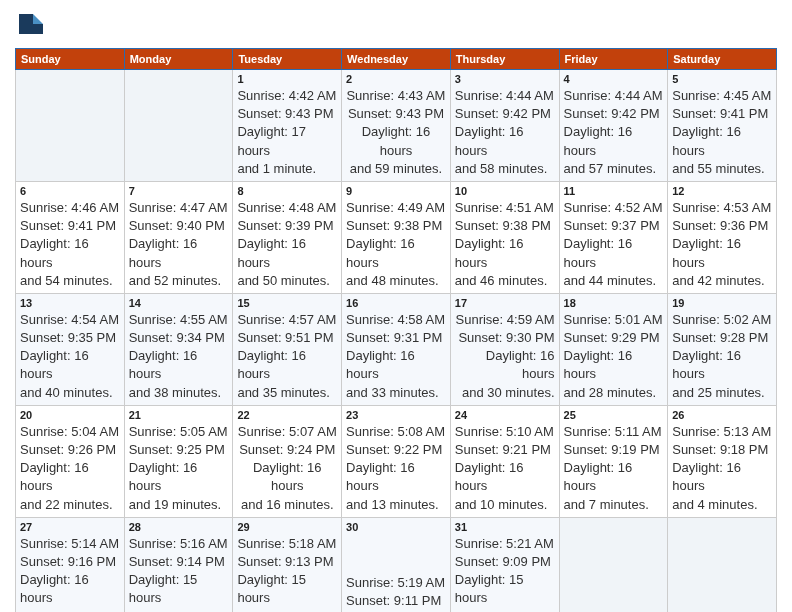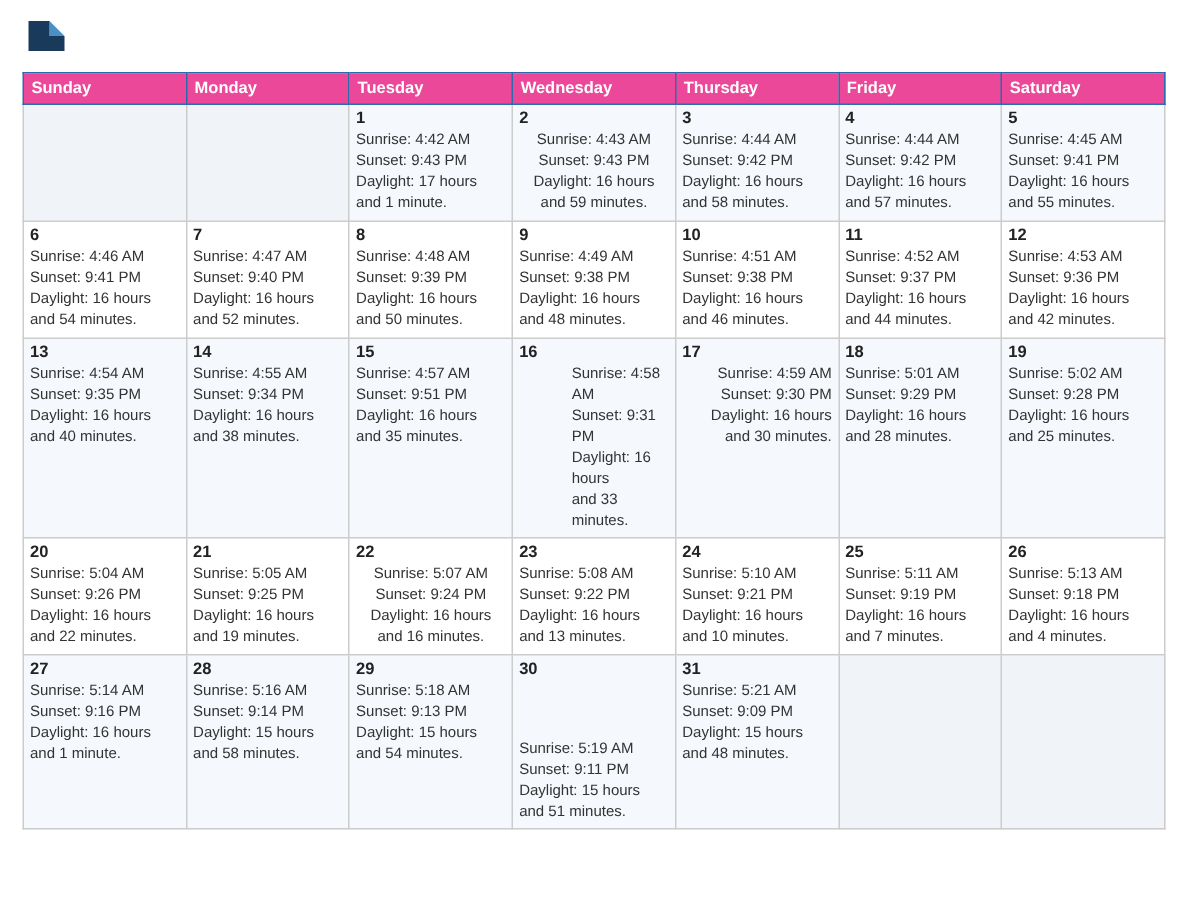--- a/index.html
+++ b/index.html
@@ -47,21 +47,21 @@
     .location {
       font-size: 14px;
       color: #333;
     }
     .calendar {
       width: 100%;
       border-collapse: collapse;
       font-size: 9.5px;
     }
     .calendar th {
-      background: #ec4899;
+      background: #c2410c;
       color: #fff;
       padding: 4px 5px;
       text-align: left;
       font-size: 11px;
       font-weight: bold;
       border: 1px solid #2a6aaf;
     }
     .calendar td {
       border: 1px solid #ccc;
       vertical-align: top;
@@ -78,21 +78,21 @@
     }
     .day-num {
       font-weight: bold;
       font-size: 11px;
       color: #222;
       display: block;
       margin-bottom: 2px;
     }
     .day-info {
       color: #333;
-      font-size: 10px;
+      font-size: 13px;
       line-height: 1.4;
     }
     .empty-cell {
       background: #f0f4f8 !important;
     }
   </style>
 </head>
 <body>
 
 <div class="page">
@@ -234,21 +234,21 @@
           </td>
           <td>
             <span class="day-num">15</span>
             <div class="day-info" style="white-space: pre-line;">Sunrise: 4:57 AM
 Sunset: 9:51 PM
 Daylight: 16 hours
 and 35 minutes.</div>
           </td>
           <td>
             <span class="day-num">16</span>
-            <div class="day-info" style="white-space: pre-line; margin-left: 35px;">Sunrise: 4:58 AM
+            <div class="day-info" style="white-space: pre-line;">Sunrise: 4:58 AM
 Sunset: 9:31 PM
 Daylight: 16 hours
 and 33 minutes.</div>
           </td>
           <td>
             <span class="day-num">17</span>
             <div class="day-info" style="white-space: pre-line; text-align: right;">Sunrise: 4:59 AM
 Sunset: 9:30 PM
 Daylight: 16 hours
 and 30 minutes.</div>

